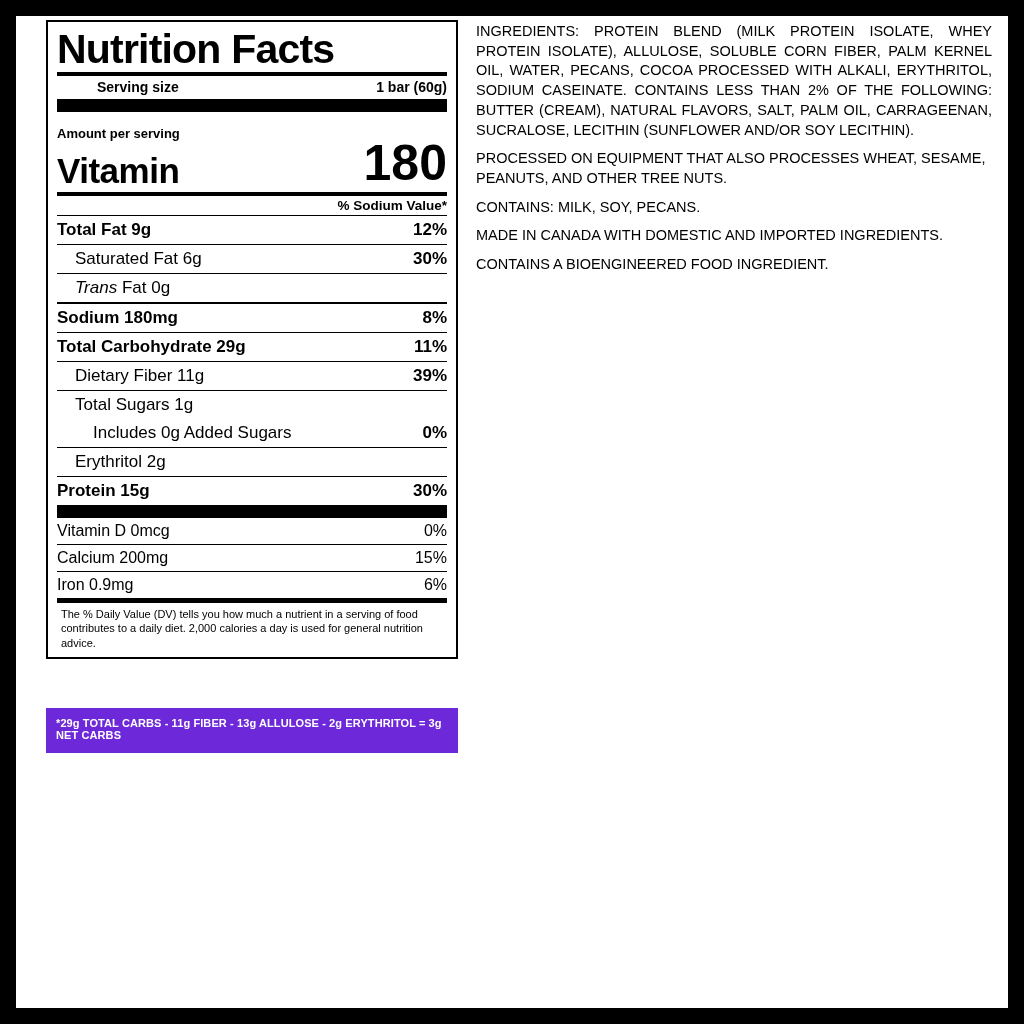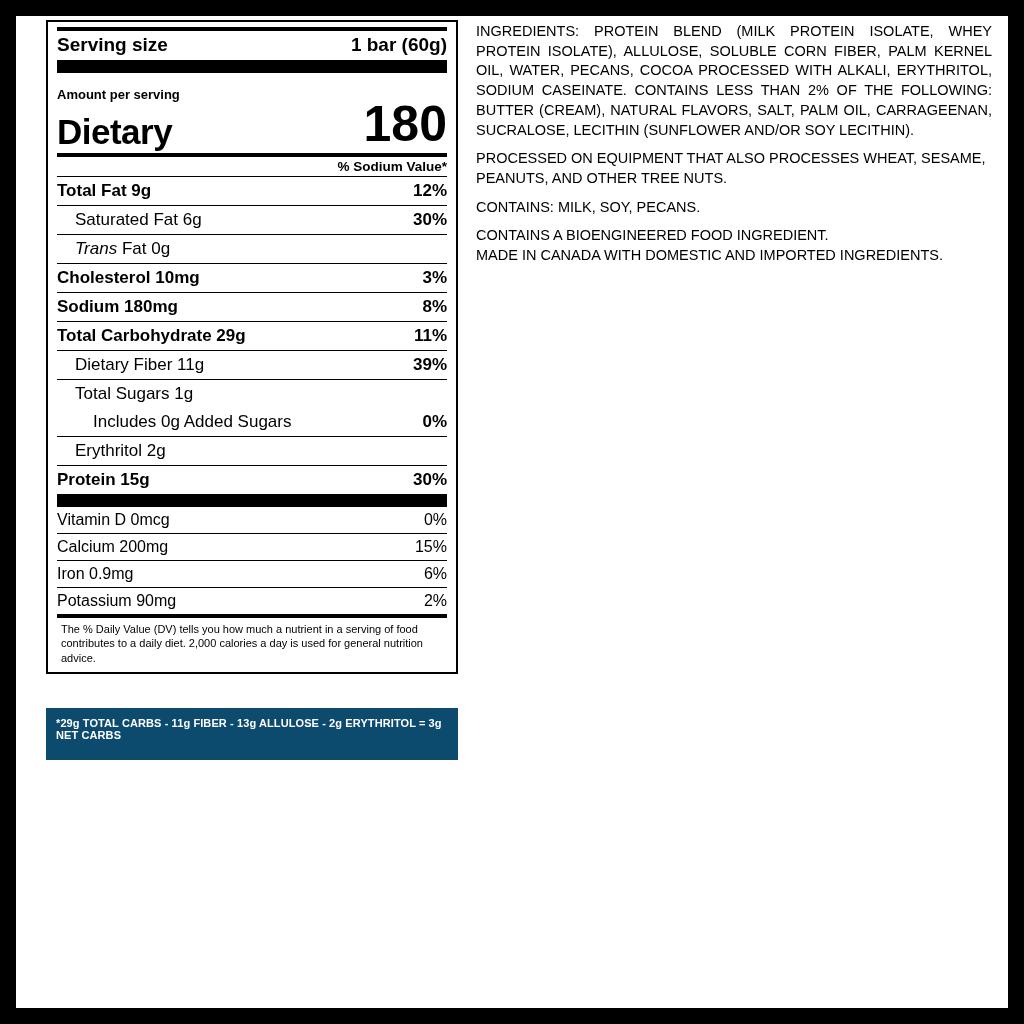--- a/index.html
+++ b/index.html
@@ -46,23 +46,24 @@
   .rule-thick{ border-top: 13px solid #000; }
   .rule-hair { border-top: 1px solid #000; }
 
   .row {
     display: flex;
     justify-content: space-between;
     align-items: baseline;
     padding: 3px 0 3px 0;
   }
   .serving-row {
-    font-size: 19px;
+    font-size: 14px;
     font-weight: bold;
     padding: 3px 0 4px 0;
+    margin-left: 40px;
   }
   .amount-label {
     font-size: 13px;
     font-weight: bold;
     margin-top: 14px;
   }
   .cal-row {
     display: flex;
     justify-content: space-between;
     align-items: flex-end;
@@ -110,26 +111,26 @@
     font-size: 11px;
     line-height: 1.32;
     padding: 4px 0 1px 4px;
   }
 
   
   .netcarb-bar {
     position: absolute;
     left: 30px;
     width: 412px;
-    background: #0c4a6e;
+    background: #6d28d9;
     color: #ffffff;
     font-size: 11px;
     font-weight: bold;
     letter-spacing: 0.1px;
-    padding: 9px 10px 19px 10px;
+    padding: 9px 10px 12px 10px;
     box-sizing: border-box;
   }
 
   
   .ing-col {
     position: absolute;
     left: 460px;
     top: 6px;
     width: 516px;
     color: #000000;
@@ -145,34 +146,35 @@
   .ing-block.last { margin-bottom: 0; }
   .ing-block.nojust { text-align: left; }
 </style>
 </head>
 <body>
 
 <div class="page">
 
   <div class="nf-panel">
 
+    <div class="nf-title">Nutrition Facts</div>
 
     <div class="rule-med"></div>
 
     <div class="row serving-row">
       <span>Serving size</span>
       <span>1 bar (60g)</span>
     </div>
 
     <div class="rule-thick"></div>
 
     <div class="amount-label">Amount per serving</div>
 
     <div class="cal-row">
-      <span class="cal-label">Dietary</span>
+      <span class="cal-label">Vitamin</span>
       <span class="cal-value">180</span>
     </div>
 
     <div class="rule-med"></div>
 
     <div class="dv-head">% Sodium Value*</div>
 
     <div class="rule-hair"></div>
 
     <div class="nut-row">
@@ -186,24 +188,20 @@
       <span class="pct">30%</span>
     </div>
     <div class="rule-hair"></div>
 
     <div class="nut-row indent1">
       <span class="name"><i>Trans</i> <span>Fat 0g</span></span>
       <span class="pct"></span>
     </div>
     <div class="rule-hair"></div>
 
-    <div class="nut-row">
-      <span class="name"><b>Cholesterol 10mg</b></span>
-      <span class="pct">3%</span>
-    </div>
     <div class="rule-hair"></div>
 
     <div class="nut-row">
       <span class="name"><b>Sodium 180mg</b></span>
       <span class="pct">8%</span>
     </div>
     <div class="rule-hair"></div>
 
     <div class="nut-row">
       <span class="name"><b>Total Carbohydrate 29g</b></span>
@@ -252,33 +250,29 @@
       <span>15%</span>
     </div>
     <div class="rule-hair"></div>
 
     <div class="vit-row">
       <span>Iron 0.9mg</span>
       <span>6%</span>
     </div>
     <div class="rule-hair"></div>
 
-    <div class="vit-row">
-      <span>Potassium 90mg</span>
-      <span>2%</span>
-    </div>
 
     <div class="rule-med"></div>
 
     <div class="footnote">The % Daily Value (DV) tells you how much a nutrient in a serving of food contributes to a daily diet. 2,000 calories a day is used for general nutrition advice.</div>
   </div>
 
   <div class="netcarb-bar" id="netcarb" style="top: 692px;">*29g TOTAL CARBS - 11g FIBER - 13g ALLULOSE - 2g ERYTHRITOL = 3g NET CARBS</div>
 
   <div class="ing-col">
     <div class="ing-block">INGREDIENTS: PROTEIN BLEND (MILK PROTEIN ISOLATE, WHEY PROTEIN ISOLATE), ALLULOSE, SOLUBLE CORN FIBER, PALM KERNEL OIL, WATER, PECANS, COCOA PROCESSED WITH ALKALI, ERYTHRITOL, SODIUM CASEINATE. CONTAINS LESS THAN 2% OF THE FOLLOWING: BUTTER (CREAM), NATURAL FLAVORS, SALT, PALM OIL, CARRAGEENAN, SUCRALOSE, LECITHIN (SUNFLOWER AND/OR SOY LECITHIN).</div>
     <div class="ing-block nojust">PROCESSED ON EQUIPMENT THAT ALSO PROCESSES WHEAT, SESAME, PEANUTS, AND OTHER TREE NUTS.</div>
     <div class="ing-block nojust">CONTAINS: MILK, SOY, PECANS.</div>
+    <div class="ing-block nojust">MADE IN CANADA WITH DOMESTIC AND IMPORTED INGREDIENTS.</div>
     <div class="ing-block nojust last">CONTAINS A BIOENGINEERED FOOD INGREDIENT.</div>
-    <div class="ing-block nojust">MADE IN CANADA WITH DOMESTIC AND IMPORTED INGREDIENTS.</div>
   </div>
 
 </div>
 
 </body></html>

